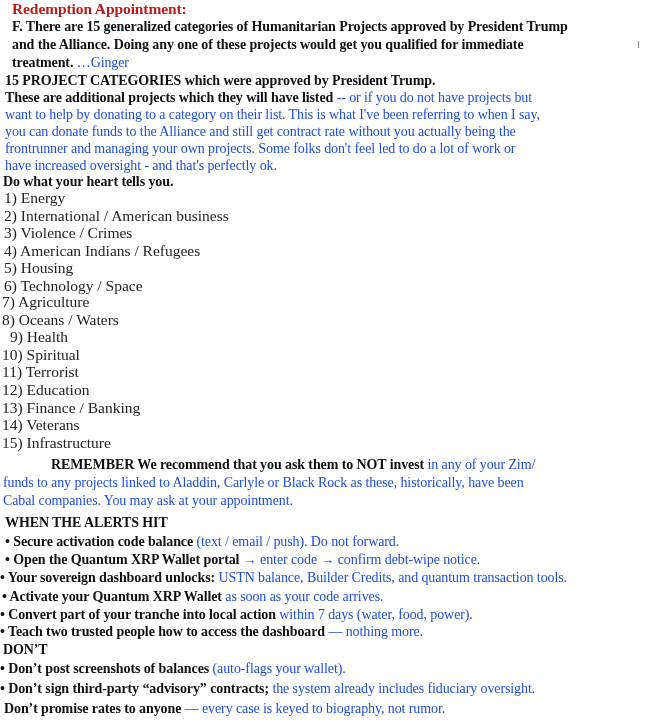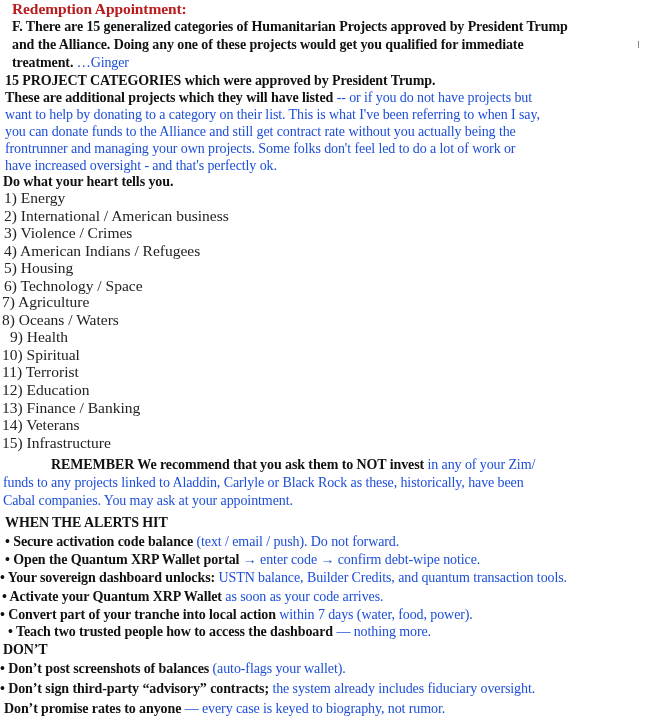--- a/index.html
+++ b/index.html
@@ -78,21 +78,21 @@
 <div class="line n" style="left:3px; top:474px;">funds to any projects linked to Aladdin, Carlyle or Black Rock as these, historically, have been</div>
 <div class="line n" style="left:3px; top:492px;">Cabal companies. You may ask at your appointment.</div>
 
 <div class="line b" style="left:5px; top:514px;">WHEN THE ALERTS HIT</div>
 <div>
   <div class="line" style="left:5px; top:533px;"><span class="b">• Secure activation code balance</span><span class="n"> (text / email / push). Do not forward.</span></div>
   <div class="line" style="left:5px; top:551px;"><span class="b">• Open the Quantum XRP Wallet portal</span><span class="n"> → enter code → confirm debt-wipe notice.</span></div>
   <div class="line" style="left:0px; top:569px;"><span class="b">• Your sovereign dashboard unlocks:</span><span class="n"> USTN balance, Builder Credits, and quantum transaction tools.</span></div>
   <div class="line" style="left:2px; top:588px;"><span class="b">• Activate your Quantum XRP Wallet</span><span class="n"> as soon as your code arrives.</span></div>
   <div class="line" style="left:0px; top:606px;"><span class="b">• Convert part of your tranche into local action</span><span class="n"> within 7 days (water, food, power).</span></div>
-  <div class="line" style="left:0px; top:623px;padding-left:8px;"><span class="b">• Teach two trusted people how to access the dashboard</span><span class="n"> — nothing more.</span></div>
+  <div class="line" style="left:0px; top:623px;"><span class="b">• Teach two trusted people how to access the dashboard</span><span class="n"> — nothing more.</span></div>
 </div>
 
 <div class="line b" style="left:3px; top:641px;">DON’T</div>
 <div>
   <div class="line" style="left:0px; top:660px;"><span class="b">• Don’t post screenshots of balances</span><span class="n"> (auto-flags your wallet).</span></div>
   <div class="line" style="left:0px; top:680px;"><span class="b">• Don’t sign third-party “advisory” contracts;</span><span class="n"> the system already includes fiduciary oversight.</span></div>
   <div class="line" style="left:4px; top:700px;"><span class="b">Don’t promise rates to anyone</span><span class="n"> — every case is keyed to biography, not rumor.</span></div>
 </div>
 
 </body></html>

